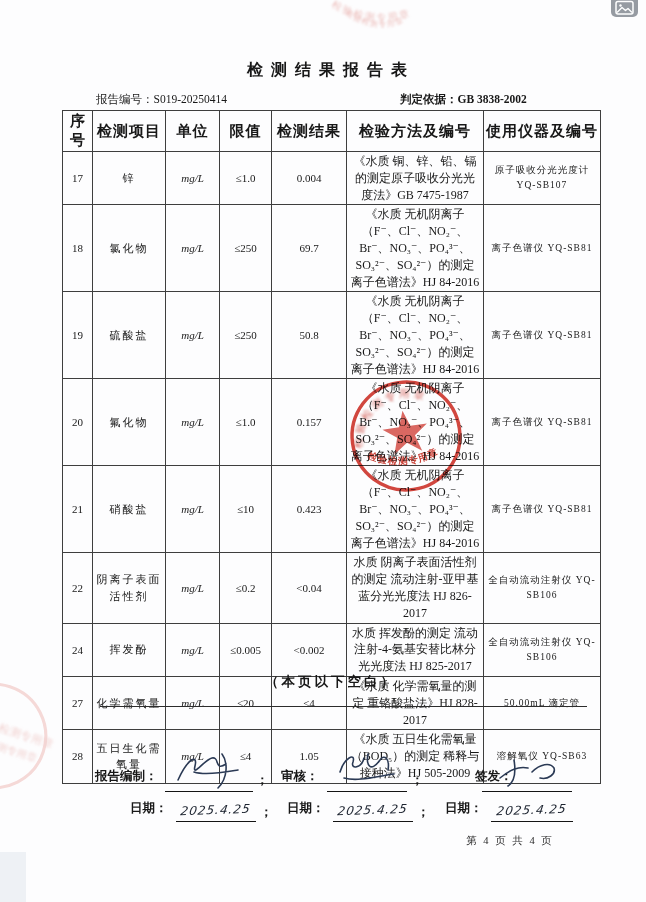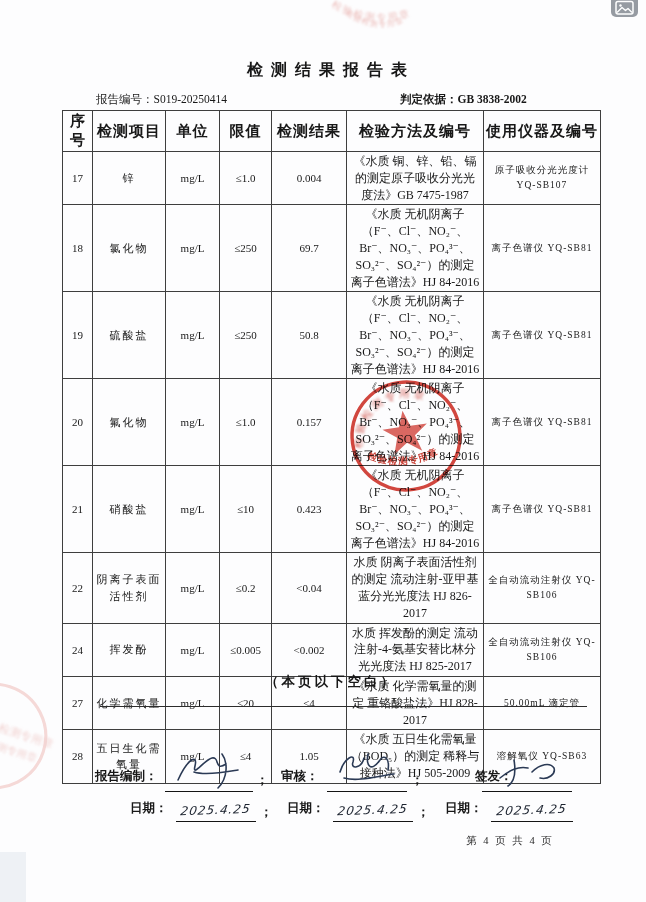--- a/index.html
+++ b/index.html
@@ -23,21 +23,21 @@
     border-collapse:collapse; table-layout:fixed;
   }
   .results th, .results td {
     border:1px solid #3e3e3e; text-align:center; vertical-align:middle;
     padding:1px 2px; overflow:hidden;
   }
   .results thead th { font-size:15px; font-weight:bold; height:37px; letter-spacing:1px; }
   .results thead th.h-no { letter-spacing:0; }
   td.col-no     { font-size:11px; }
   td.col-item   { font-size:11px; letter-spacing:2px; line-height:1.5; }
-  td.col-unit   { font-size:11px; }
+  td.col-unit   { font-size:11px;font-style:italic; }
   td.col-limit  { font-size:11px;text-align:center; }
   td.col-result { font-size:11px; }
   td.col-method { font-size:12px;  line-height:1.4; padding:1px 3px; letter-spacing:0; }
   td.col-instrument { font-size:9.5px; line-height:1.6; letter-spacing:1px; }
 
   
   .note {
     position:absolute; left:95px; top:644px; width:505px;
     font-size:11px; letter-spacing:0.5px;
   }

